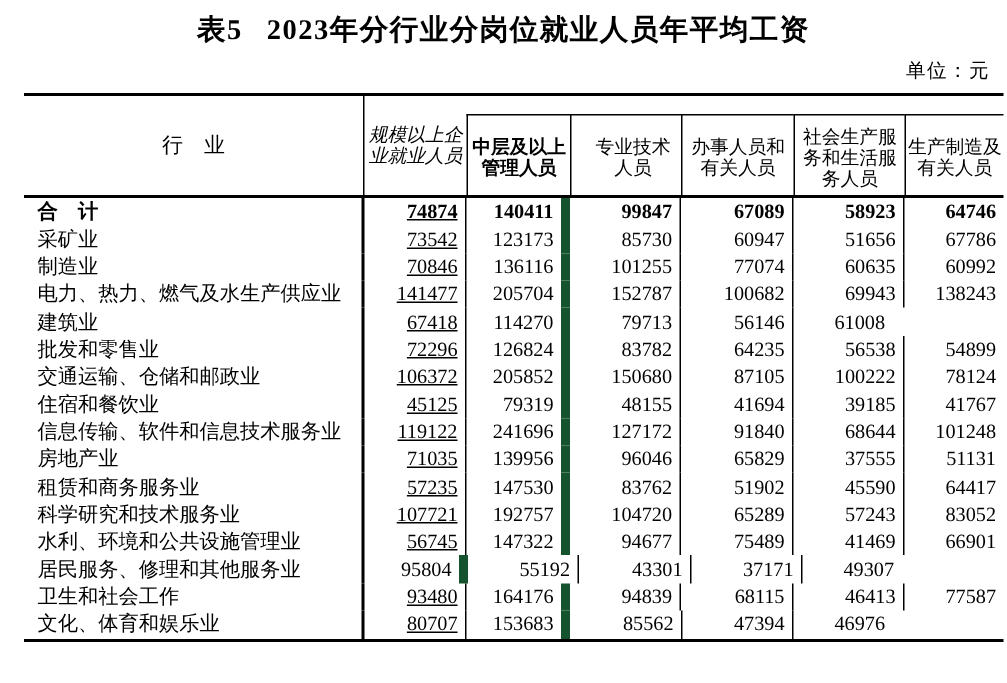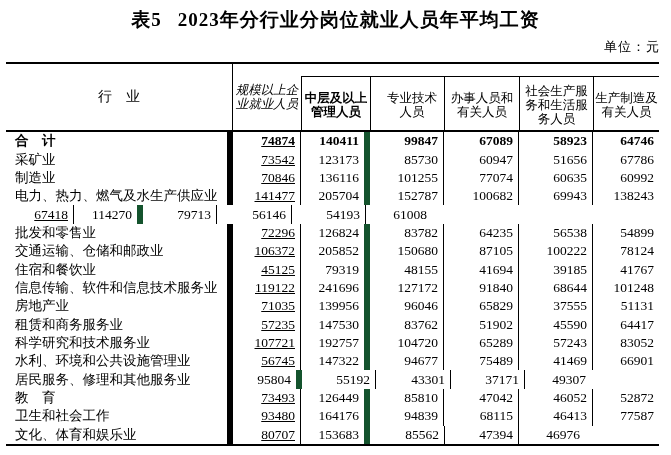--- a/index.html
+++ b/index.html
@@ -23,21 +23,21 @@
     letter-spacing:1px;
     white-space:nowrap;
   }
   .title .t-gap { display:inline-block; width:16px; }
   .unit {
     position:absolute; top:38px; right:11px;
     font-size:13px;
     letter-spacing:1px;
   }
   .wtable {
-    position:absolute; left:6px; top:62px;
+    position:absolute; left:16px; top:62px;
     width:653px;
     border-top:2px solid #000;
     border-bottom:2px solid #000;
   }
   .thead {
     display:flex;
     height:68px;
     border-bottom:2px solid #000;
   }
   .h-ind {
@@ -70,21 +70,21 @@
   .b2 { width:75px; }
   .b3 { width:74px; }
   .b4 { width:66px; }
   .trow {
     display:flex;
     height:18.35px;
   }
   .trow.bold { font-weight:bold; }
   .c-ind {
     width:227px; height:100%;
-    border-right:6px solid #000000;
+    border-right:2px solid #000000;
     display:flex; align-items:center;
     padding-left:9px;
     font-size:13.5px;
     white-space:nowrap; overflow:hidden;
   }
   .c-num {
     height:100%;
     display:flex; align-items:center; justify-content:flex-end;
     padding-right:5px;
     font-size:13.5px;
@@ -150,25 +150,25 @@
         <div class="trow">
           <div class="c-ind">电力、热力、燃气及水生产供应业</div>
           <div class="c-num n0">141477</div>
           <div class="c-num n1">205704</div>
           <div class="c-num n2">152787</div>
           <div class="c-num n3">100682</div>
           <div class="c-num n4">69943</div>
           <div class="c-num n5">138243</div>
         </div>
         <div class="trow">
+          <div class="c-ind">建筑业</div>
           <div class="c-num n0">67418</div>
           <div class="c-num n1">114270</div>
           <div class="c-num n2">79713</div>
           <div class="c-num n3">56146</div>
-          <div class="c-num n4">54193</div>
           <div class="c-num n5">61008</div>
         </div>
         <div class="trow">
           <div class="c-ind">批发和零售业</div>
           <div class="c-num n0">72296</div>
           <div class="c-num n1">126824</div>
           <div class="c-num n2">83782</div>
           <div class="c-num n3">64235</div>
           <div class="c-num n4">56538</div>
           <div class="c-num n5">54899</div>
@@ -238,29 +238,20 @@
         </div>
         <div class="trow">
           <div class="c-ind">居民服务、修理和其他服务业</div>
           <div class="c-num n1">95804</div>
           <div class="c-num n2">55192</div>
           <div class="c-num n3">43301</div>
           <div class="c-num n4">37171</div>
           <div class="c-num n5">49307</div>
         </div>
         <div class="trow">
-          <div class="c-ind">教　育</div>
-          <div class="c-num n0">73493</div>
-          <div class="c-num n1">126449</div>
-          <div class="c-num n2">85810</div>
-          <div class="c-num n3">47042</div>
-          <div class="c-num n4">46052</div>
-          <div class="c-num n5">52872</div>
-        </div>
-        <div class="trow">
           <div class="c-ind">卫生和社会工作</div>
           <div class="c-num n0">93480</div>
           <div class="c-num n1">164176</div>
           <div class="c-num n2">94839</div>
           <div class="c-num n3">68115</div>
           <div class="c-num n4">46413</div>
           <div class="c-num n5">77587</div>
         </div>
         <div class="trow">
           <div class="c-ind">文化、体育和娱乐业</div>

